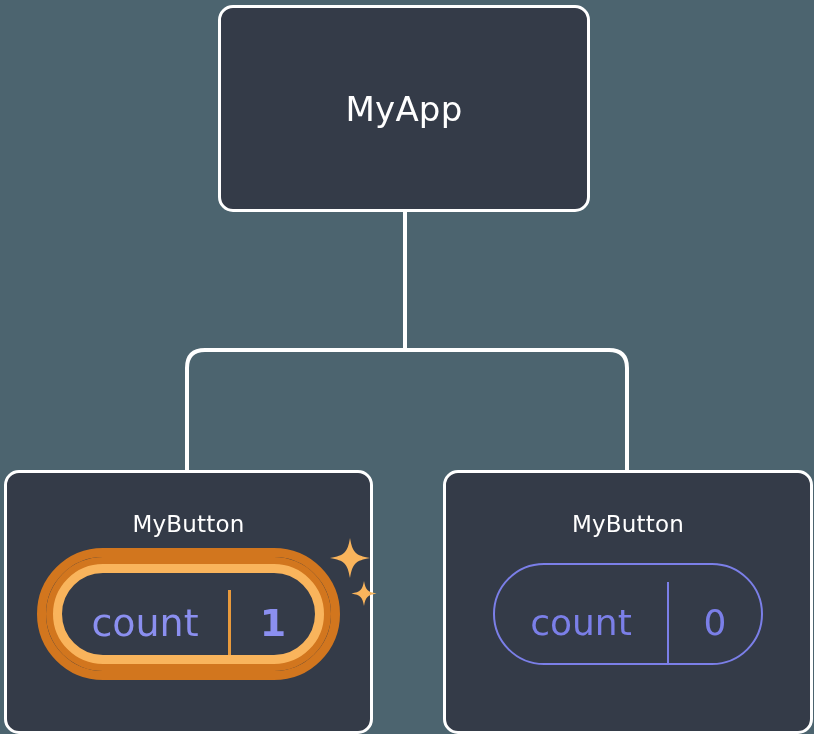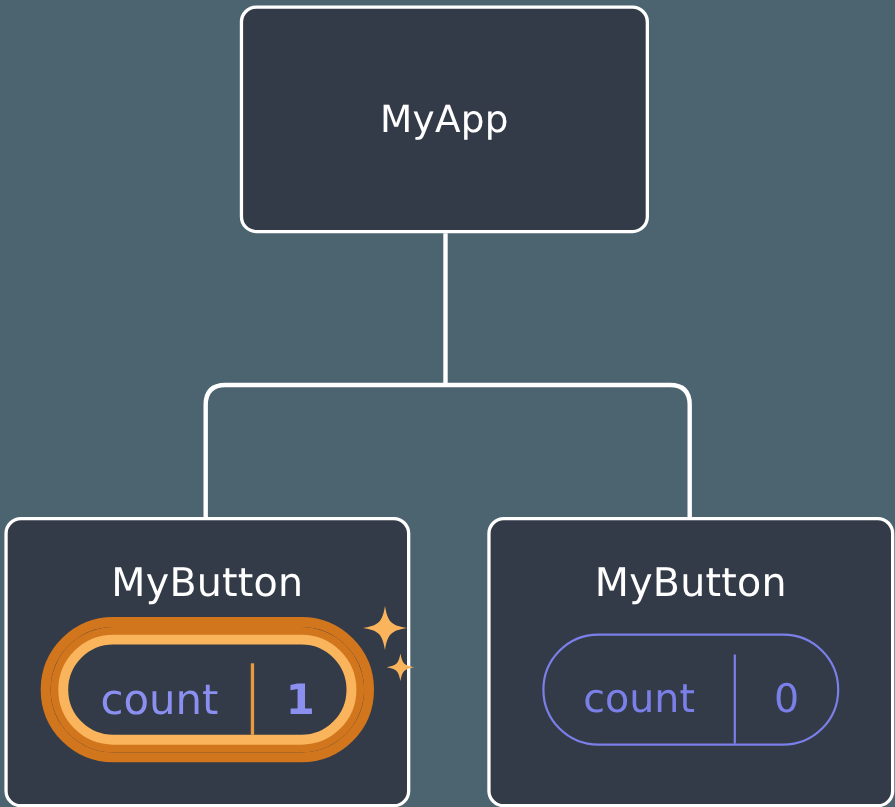--- a/index.html
+++ b/index.html
@@ -67,21 +67,21 @@
 
   .node-title {
     color: #ffffff;
     font-size: 34px;
     font-weight: 400;
     letter-spacing: 0.2px;
     line-height: 1;
     white-space: nowrap;
   }
   .node-child-left .node-title,
-  .node-child-right .node-title { font-size: 36px; }
+  .node-child-right .node-title { font-size: 23px; }
 
   
   .pill-wrap {
     position: relative;
     margin-top: 27px;
     display: inline-flex;
   }
   .pill {
     box-sizing: border-box;
     display: flex;

